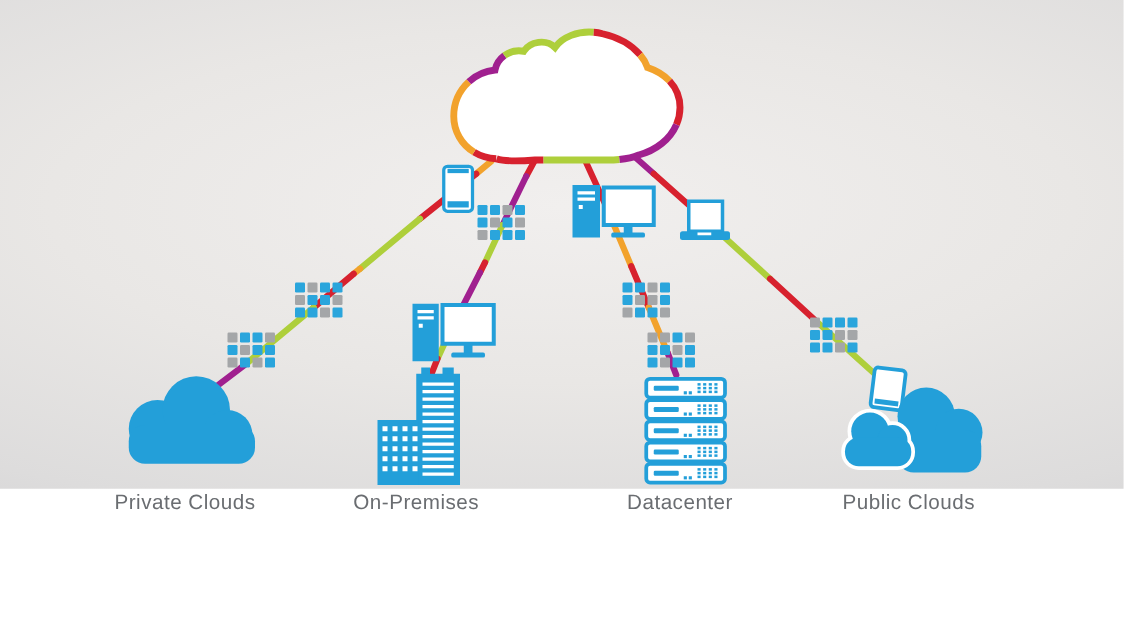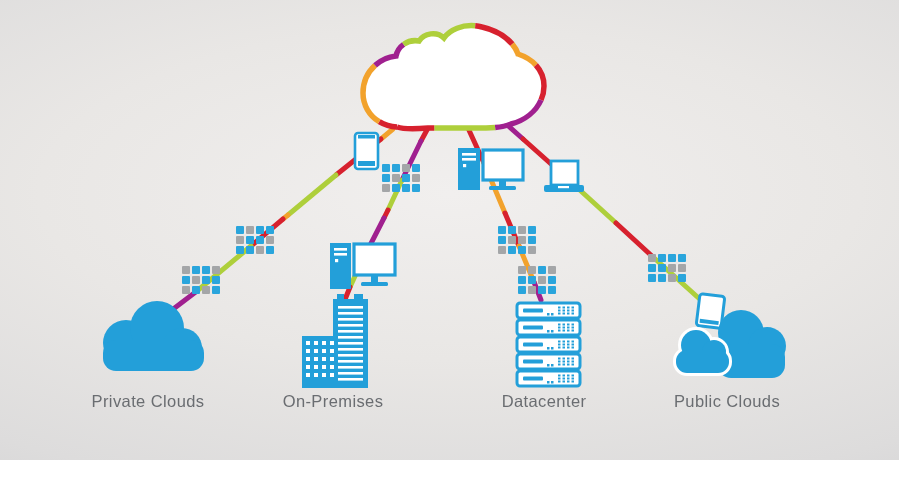--- a/index.html
+++ b/index.html
@@ -1,21 +1,21 @@
 <!DOCTYPE html>
 <html><head>
 <meta charset="utf-8">
 <style>
   html,body{margin:0;padding:0;}
   body{
     width:899px;height:500px;overflow:hidden;
     font-family:"Liberation Sans", sans-serif;
   }
   #stage{
-    position:relative;width:899px;height:460px;
+    position:relative;width:899px;height:391px;
     background: radial-gradient(ellipse 120% 95% at 50% 42%,
       #f1efee 0%, #e9e7e5 38%, #dddcdc 70%, #cbcbce 100%);
   }
   svg{position:absolute;left:0;top:0;}
   .cline{stroke-width:5;stroke-linecap:round;fill:none;}
   .lr{stroke:#d7212e;} .lo{stroke:#f2a22c;} .lm{stroke:#a0208f;} .lg{stroke:#aecf3b;}
   .blue{fill:#239fd9;}
   .white{fill:#ffffff;}
   .node-label{
     font-family:"Liberation Sans", sans-serif;

